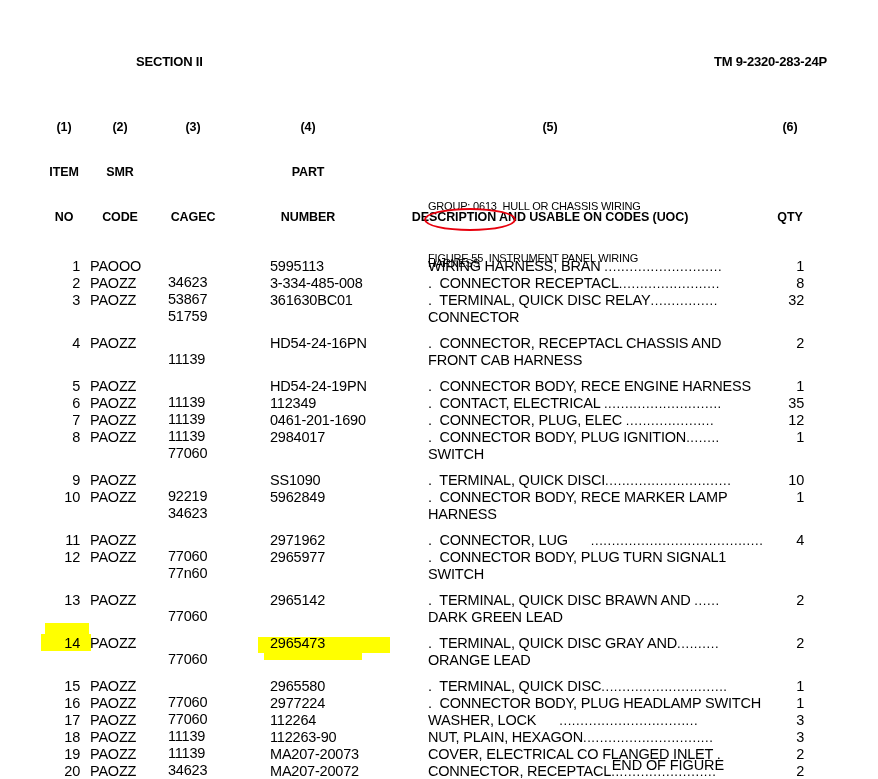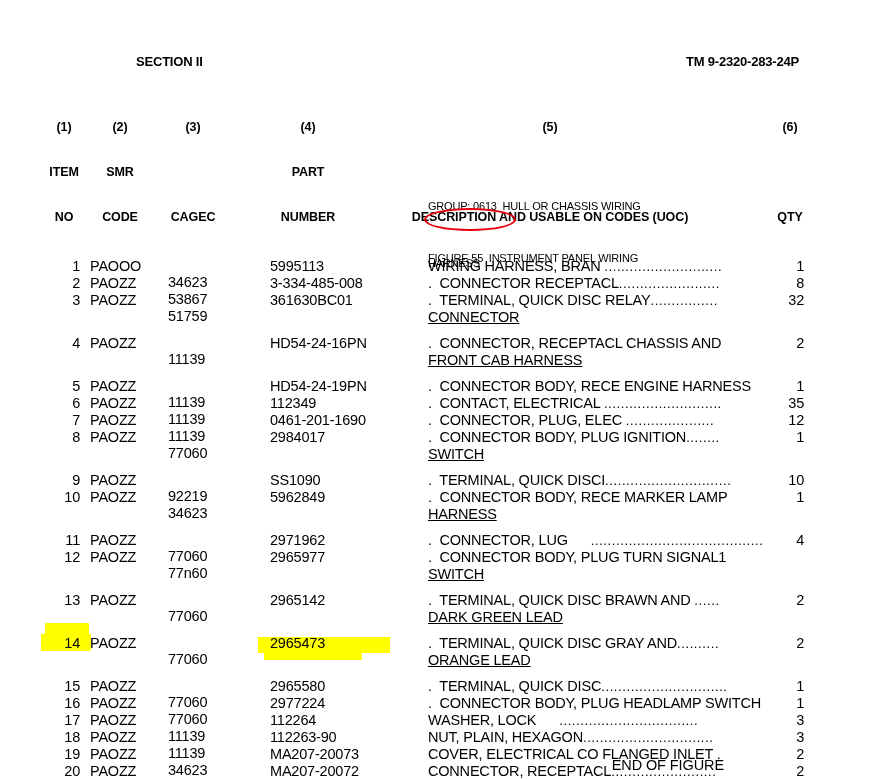--- a/index.html
+++ b/index.html
@@ -23,21 +23,21 @@
   
   .abs { position: absolute; white-space: pre; }
 
   
   .runhead {
     font-size: 13px;
     font-weight: bold;
     letter-spacing: -0.2px;
   }
   #section-label { left: 88px;  top: 54px; margin-left: 48px; }
-  #tm-number     { left: 686px; top: 54px; }
+  #tm-number     { left: 714px; top: 54px; }
 
   
   .colhead {
     font-size: 12.5px;
     font-weight: bold;
     text-align: center;
     letter-spacing: -0.1px;
     line-height: 15px;
   }
   .colhead .num { display: block; }
@@ -95,21 +95,21 @@
 
   .cell { position: absolute; white-space: pre; top: 0; }
   .c-item  { left: 40px;  width: 40px;  text-align: right; }
   .c-smr   { left: 90px;  width: 60px;  text-align: left; }
   .c-cagec { left: 168px; width: 60px;  text-align: left; margin-top: 16px; }
   .c-part  { left: 270px; width: 150px; text-align: left; }
   .c-desc  { left: 428px; width: 348px; text-align: left; }
   .c-qty   { left: 762px; width: 42px;  text-align: right; }
 
   
-  .row.cont .c-desc { left: 428px; text-decoration: underline; }
+  .row.cont .c-desc { left: 428px; }
 
   
   .lead {
     display: inline;
     letter-spacing: 0.6px;
     font-size: 13px;
   }
 
   
   .hl {

